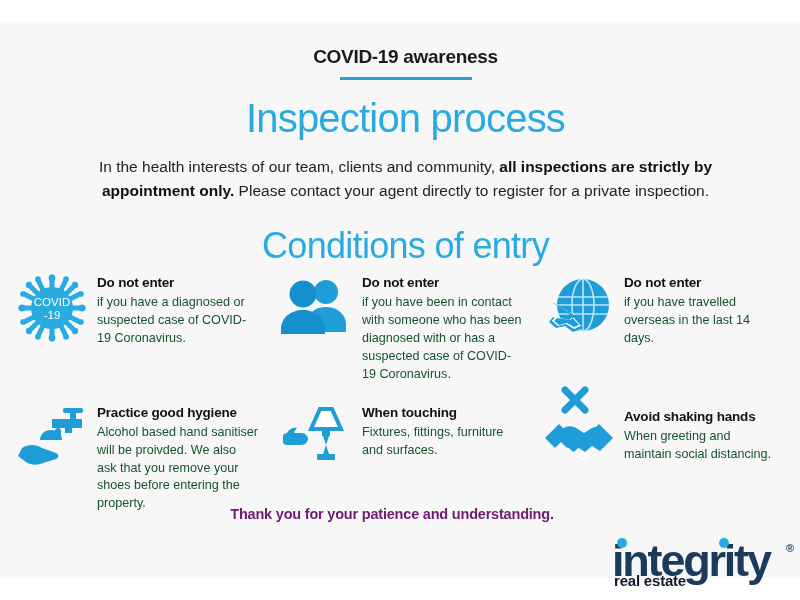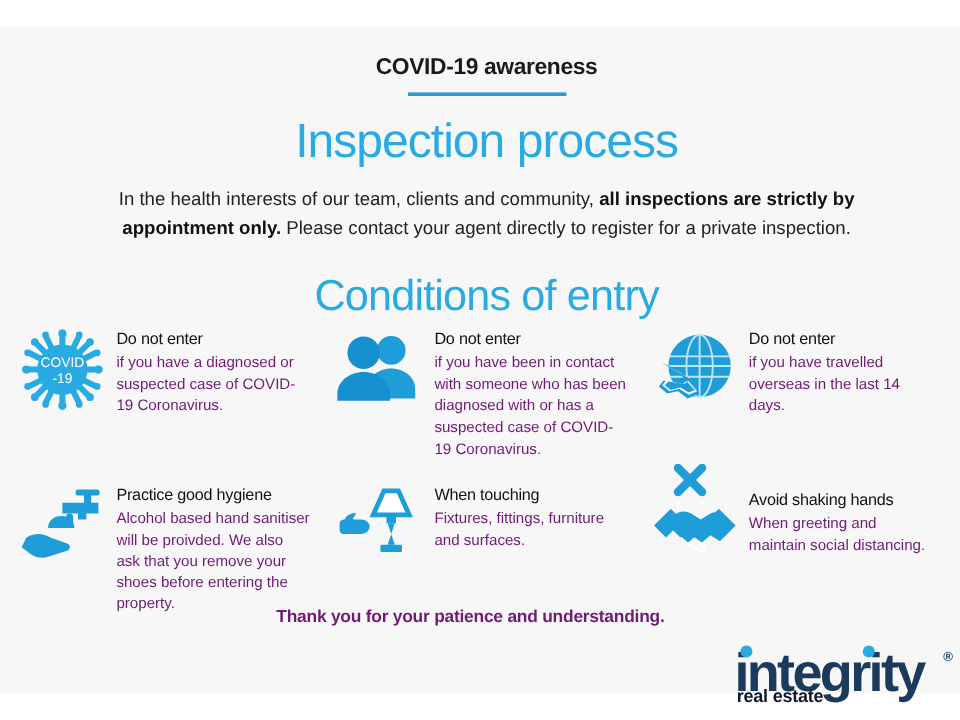--- a/index.html
+++ b/index.html
@@ -64,25 +64,25 @@
   .row { display:flex; }
   .row2 { margin-top:18px; }
   .card { display:flex; gap:9px; }
   .c1 { width:265px; }
   .c2 { width:262px; }
   .c3 { width:240px; }
   .icon { flex:0 0 auto; width:72px; height:72px; }
   .icon svg { display:block; }
   .txt { padding-top:2px; }
   .ttl {
-    font-size:13.5px; font-weight:normal; color:#111;
+    font-size:13.5px; font-weight:bold; color:#111;
     letter-spacing:-0.2px; line-height:1.35;
   }
   .bdy {
-    font-size:12.6px; color:#701a75; line-height:1.42;
+    font-size:12.6px; color:#14532d; line-height:1.42;
     margin-top:2px;
   }
   
   .thanks {
     position:absolute;
     left:0; top:484px; width:784px;
     text-align:center;
     font-size:14.5px; font-weight:bold; color:#701a75;
     letter-spacing:-0.2px;
   }

